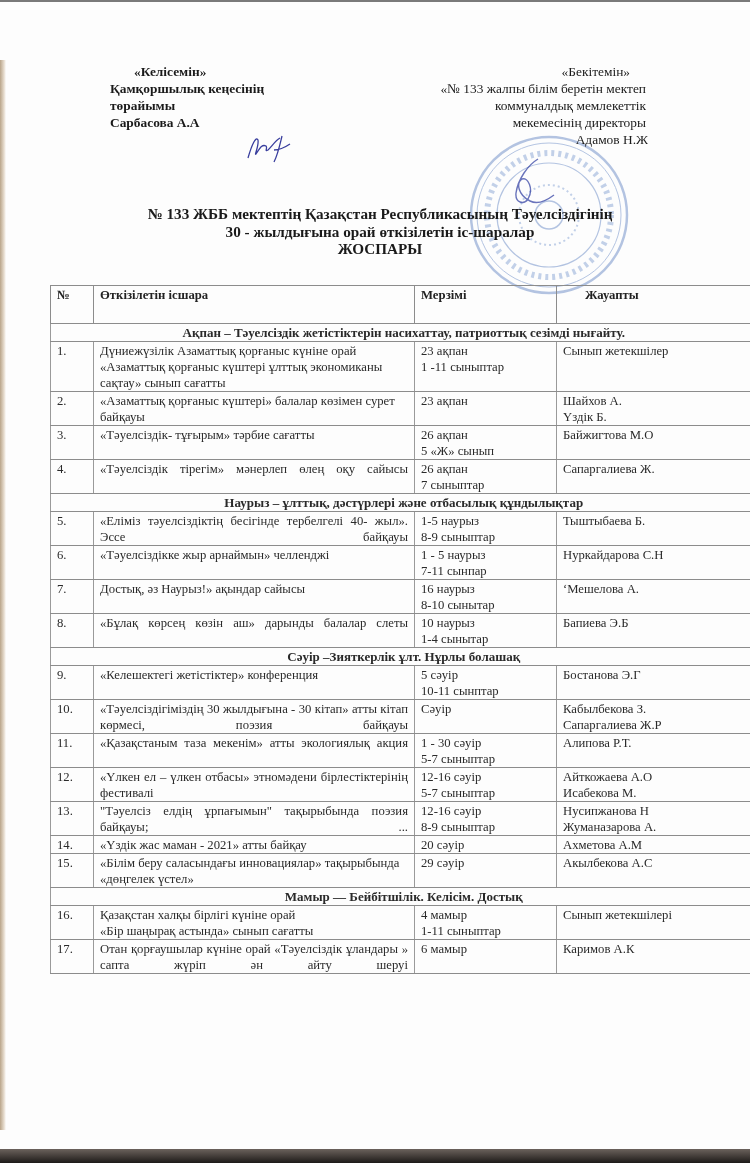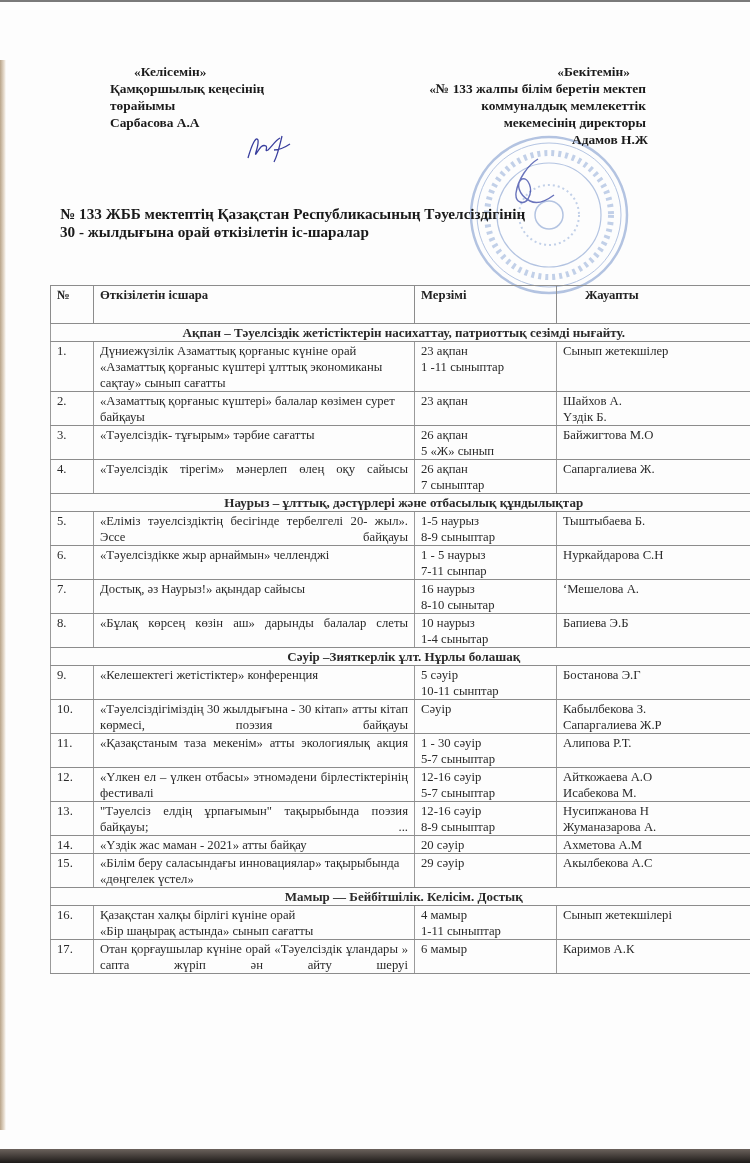--- a/index.html
+++ b/index.html
@@ -10,29 +10,29 @@
     color: #2a2a2a;
   }
   .top-edge { position: absolute; left: 0; top: 0; width: 750px; height: 2px; background: #7a7a7a; }
   .left-edge { position: absolute; left: 0; top: 60px; width: 6px; height: 1070px;
     background: linear-gradient(to right, #b9a58a, #e9dfd2 70%, #fdfdfd); }
   .bottom-band { position: absolute; left: 0; bottom: 0; width: 750px; height: 14px;
     background: linear-gradient(to bottom, #6b625c, #1d1a18); }
 
   .approve-left { position: absolute; left: 110px; top: 63px; font-weight: bold; font-size: 13.4px; line-height: 17px; color: #1a1a1a; }
   .approve-left .cap { padding-left: 24px; }
-  .approve-right { position: absolute; right: 104px; top: 63px; font-weight: bold; font-size: 13.4px; line-height: 17px; text-align: right; color: #1a1a1a; }
+  .approve-right { position: absolute; right: 104px; top: 63px; font-weight: normal; font-size: 13.4px; line-height: 17px; text-align: right; color: #1a1a1a; }
   .approve-right .cap { padding-right: 16px; }
   .approve-right .last { margin-right: -2px; }
 
   .signature { position: absolute; left: 244px; top: 130px; width: 50px; height: 36px; }
   .seal { position: absolute; left: 468px; top: 134px; width: 162px; height: 162px; opacity: 0.45; }
   .seal-sign { position: absolute; left: 498px; top: 155px; width: 60px; height: 60px; opacity: 0.7; }
 
-  .doc-title { position: absolute; left: 60px; top: 205px; width: 640px; text-align: left;
+  .doc-title { position: absolute; left: 60px; top: 205px; width: 640px; text-align: center;
     font-weight: bold; font-size: 15.2px; line-height: 17.5px; color: #1a1a1a; }
 
   table.plan { position: absolute; left: 50px; top: 285px; width: 706px;
     border-collapse: collapse; font-size: 12.7px; line-height: 16px; table-layout: fixed; }
   table.plan td, table.plan th { border: 1px solid #8c8c8c; vertical-align: top; padding: 1px 6px 0 6px; }
   table.plan th { font-weight: bold; text-align: left; height: 36px; color: #222; }
   table.plan th.c-resp { padding-left: 28px; }
   table.plan tr { }
   td.section { text-align: center; font-weight: bold; height: 15px; padding: 0; font-size: 13px; }
   .b { font-weight: normal; }
@@ -75,20 +75,21 @@
   <div class="cap">«Бекітемін»</div>
   <div>«№ 133 жалпы білім беретін мектеп</div>
   <div>коммуналдық мемлекеттік</div>
   <div>мекемесінің директоры</div>
   <div class="last">Адамов Н.Ж</div>
 </div>
 
 <div class="doc-title">
   <div>№ 133 ЖББ мектептің Қазақстан Республикасының Тәуелсіздігінің</div>
   <div>30 - жылдығына орай өткізілетін  іс-шаралар</div>
+  <div>ЖОСПАРЫ</div>
 </div>
 
 <table class="plan">
   <colgroup>
       <col class="c1">
       <col class="c2">
       <col class="c3">
       <col class="c4">
     </colgroup>
   <tbody>
@@ -142,21 +143,21 @@
       <span class="line">7 сыныптар</span>
     </td>
     <td>Сапаргалиева Ж.</td>
   </tr>
 
   <tr class="ed">
     <td colspan="4" class="section">Наурыз – ұлттық, дәстүрлері және отбасылық құндылықтар</td>
   </tr>
   <tr class="ed" style="height:32px">
     <td>5.</td>
-    <td class="just"><span class="b">«Еліміз  тәуелсіздіктің  бесігінде  тербелгелі 20-  жыл».</span><span> Эссе  байқауы</span></td>
+    <td class="just"><span class="b">«Еліміз  тәуелсіздіктің  бесігінде  тербелгелі 40-  жыл».</span><span> Эссе  байқауы</span></td>
     <td>
       <span class="line">1-5 наурыз</span>
       <span class="line">8-9 сыныптар</span>
     </td>
     <td>Тыштыбаева Б.</td>
   </tr>
   <tr class="ed" style="height:33px">
     <td>6.</td>
     <td><span class="b">«Тәуелсіздікке жыр арнаймын»</span><span> челленджі</span></td>
     <td>

